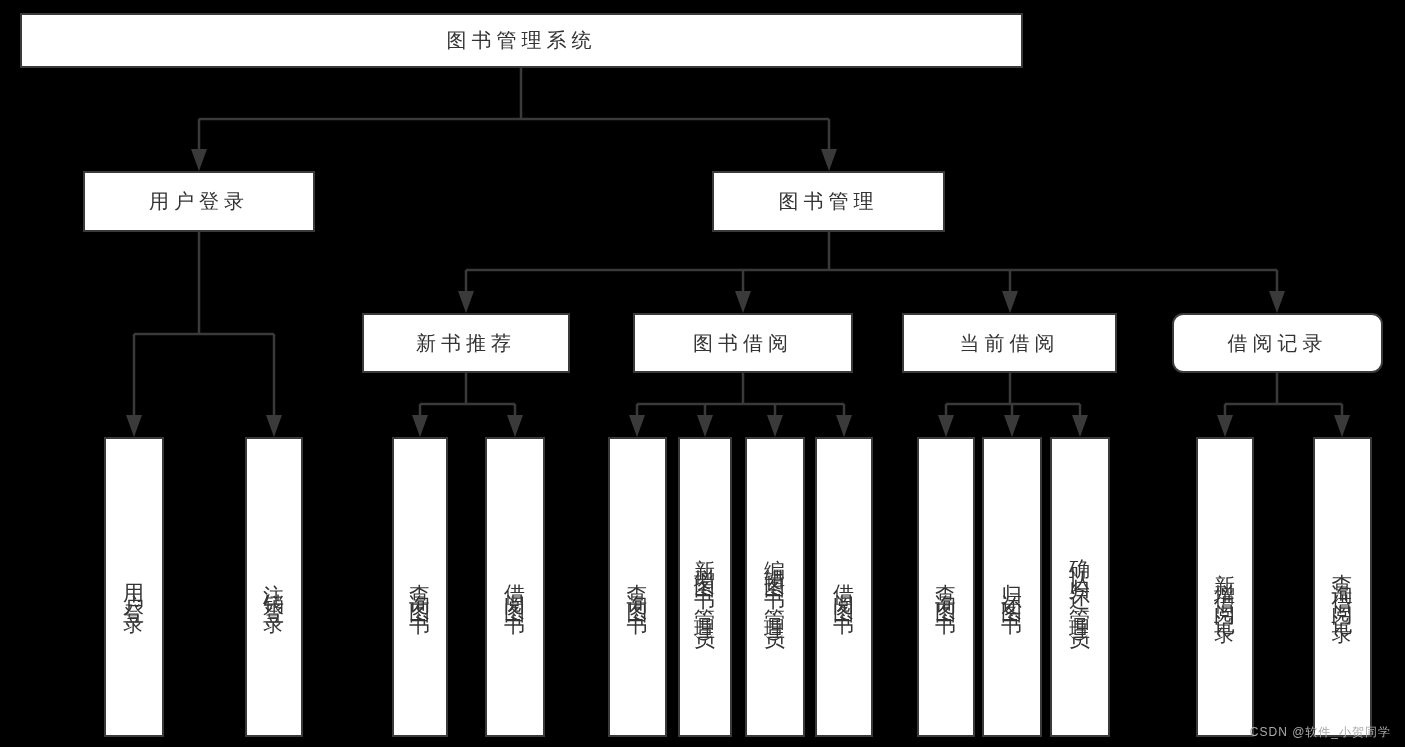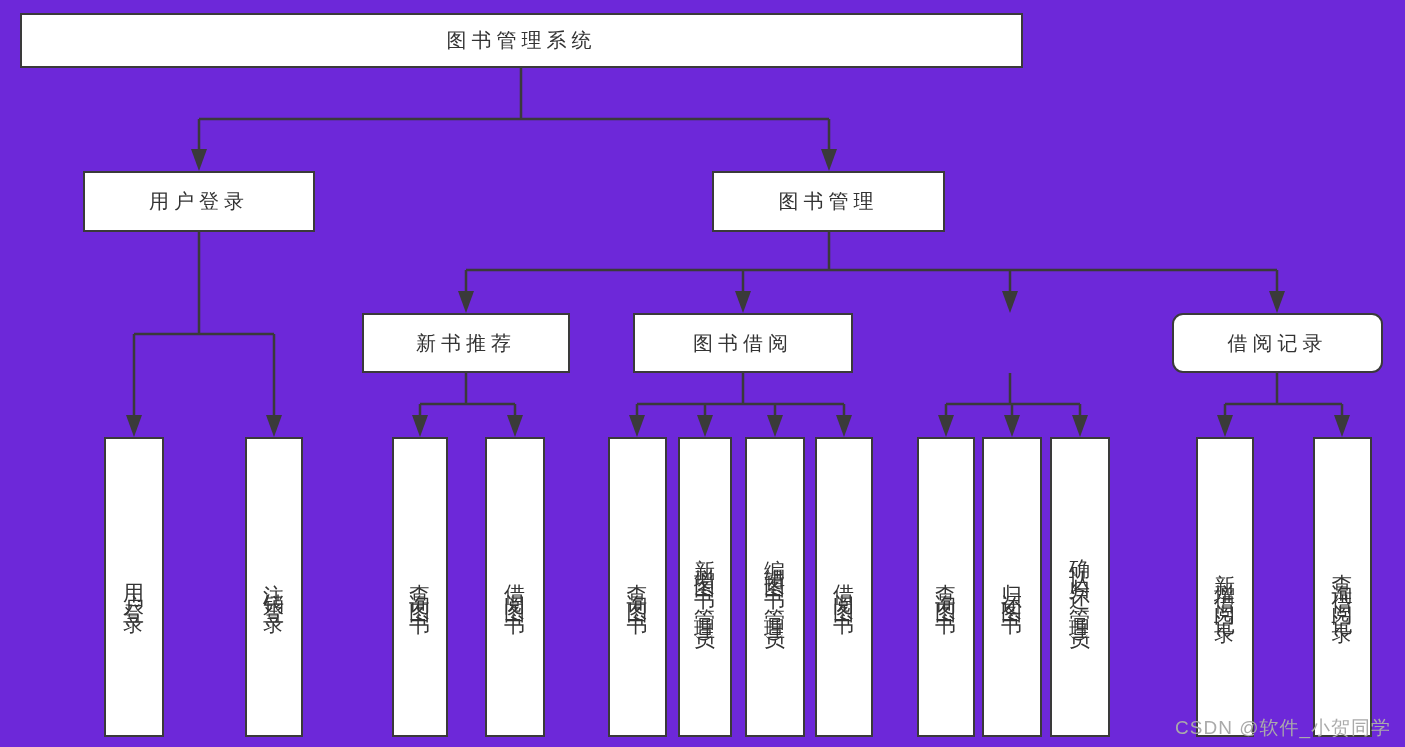--- a/index.html
+++ b/index.html
@@ -1,32 +1,32 @@
 <!DOCTYPE html>
 <html><head>
 <meta charset="utf-8">
 <style>
   html,body{margin:0;padding:0;background:#ffffff;}
   .canvas{
-    position:relative;width:1405px;height:747px;background:#6d28d9;
+    position:relative;width:1405px;height:747px;background:#000000;
     font-family:"Liberation Sans","DejaVu Sans",sans-serif;overflow:hidden;
   }
   .connectors{position:absolute;left:0;top:0;width:1405px;height:747px;}
   .node{
     position:absolute;box-sizing:border-box;background:#ffffff;
     border:2.5px solid #3a3a3a;display:flex;align-items:center;justify-content:center;
     color:#333333;
   }
   .hbox{font-size:20px;letter-spacing:5px;white-space:nowrap;}
   .vbox .vtext{
     writing-mode:vertical-rl;text-orientation:mixed;
     font-size:21px;letter-spacing:10px;line-height:1;color:#333333;
   }
   .watermark{
-    position:absolute;right:14px;bottom:6px;font-size:19px;color:#aaaaaa;
+    position:absolute;right:14px;bottom:6px;font-size:12px;color:#aaaaaa;
     letter-spacing:1px;white-space:nowrap;
   }
 </style>
 </head>
 <body>
 
 <div class="canvas">
 
   <svg class="connectors" viewBox="0 0 1405 747" xmlns="http://www.w3.org/2000/svg">
     <g stroke="#3a3a3a" stroke-width="2.5" fill="none">
@@ -61,20 +61,21 @@
     </g>
   </svg>
 
   <div class="node hbox" style="left:20px;top:13px;width:1003px;height:55px;">图书管理系统</div>
 
   <div class="node hbox" style="left:83px;top:171px;width:232px;height:61px;">用户登录</div>
   <div class="node hbox" style="left:712px;top:171px;width:233px;height:61px;text-align:right;">图书管理</div>
 
   <div class="node hbox" style="left:633px;top:313px;width:220px;height:60px;">图书借阅</div>
   <div class="node hbox" style="left:362px;top:313px;width:208px;height:60px;">新书推荐</div>
+  <div class="node hbox" style="left:902px;top:313px;width:215px;height:60px;">当前借阅</div>
   <div class="node hbox" style="left:1172px;top:313px;width:211px;height:60px;border-radius:11px;">借阅记录</div>
 
   <div class="node vbox" style="left:104px;top:437px;width:60px;height:300px;">
     <span class="vtext">用户登录</span>
   </div>
   <div class="node vbox" style="left:245px;top:437px;width:58px;height:300px;">
     <span class="vtext">注销登录</span>
   </div>
 
   <div class="node vbox" style="left:392px;top:437px;width:56px;height:300px;">

